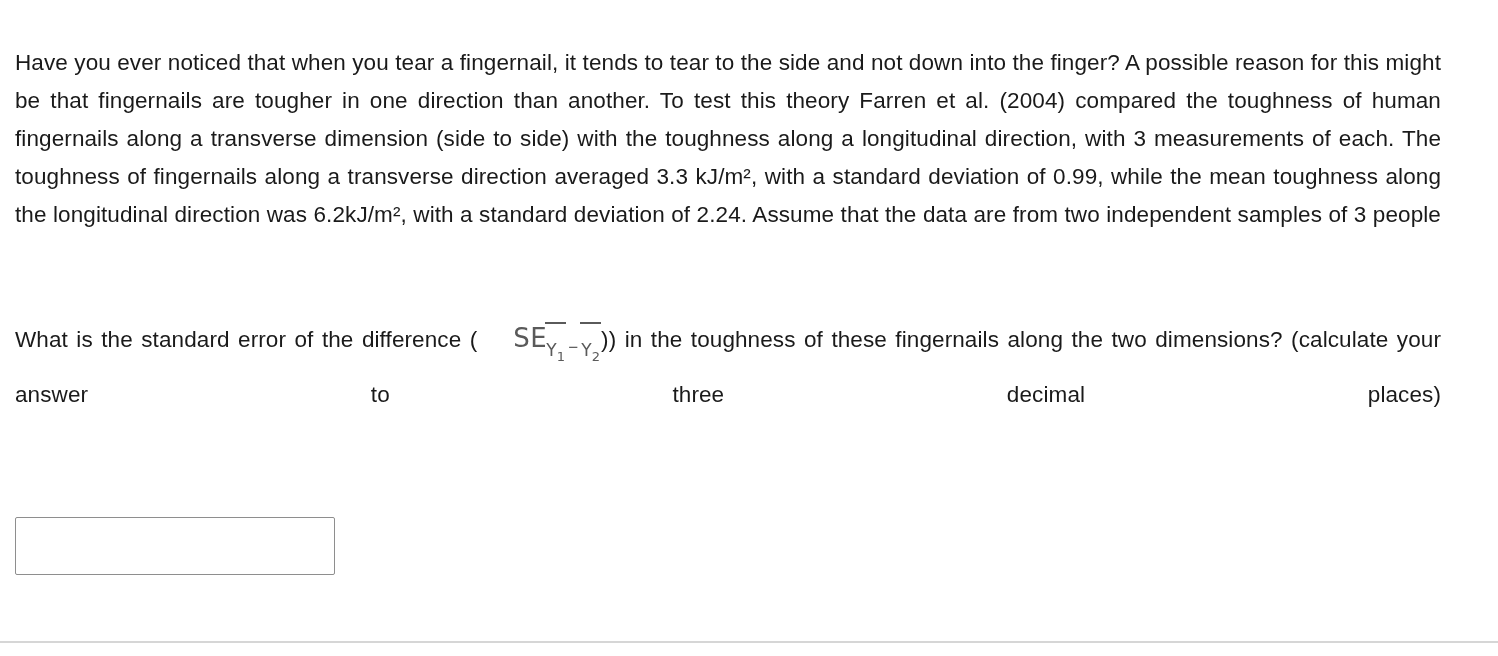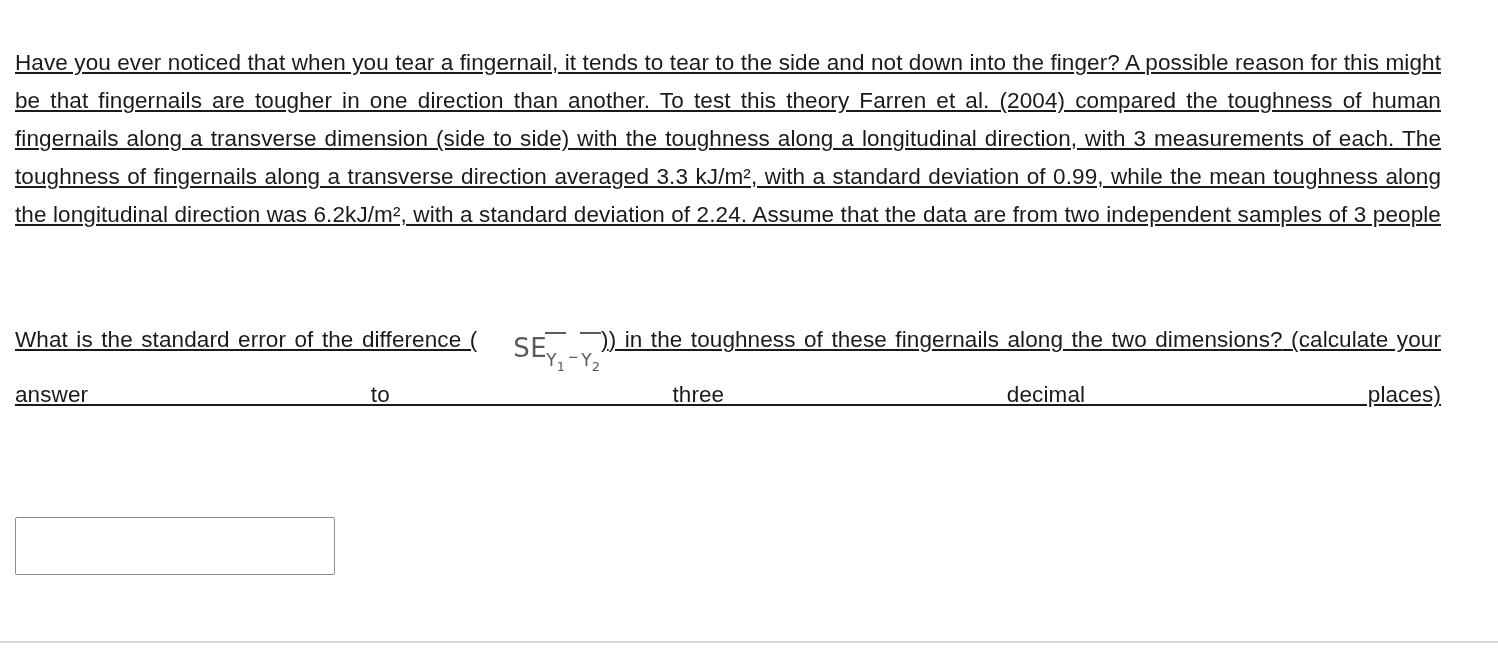--- a/index.html
+++ b/index.html
@@ -33,21 +33,20 @@
   }
 
   .para {
     text-align: justify;
     text-justify: inter-word;
     font-size: 22.5px;
     line-height: 38px;
     color: #1a1a1a;
     margin: 0;
     letter-spacing: 0.1px;
-    text-decoration: underline;
   }
 
   
   .para.justify-all {
     text-align: justify;
   }
   .para.justify-all::after {
     content: "";
     display: inline-block;
     width: 100%;
@@ -65,21 +64,21 @@
     width: 1426px;
     line-height: 52px;
   }
 
   
   .math {
     display: inline-block;
     white-space: nowrap;
     vertical-align: baseline;
     position: relative;
-    top: 10px;
+    top: 0;
     margin-left: 36px;
   }
   .math .se {
     font-family: "DejaVu Sans", sans-serif;
     font-size: 26px;
     color: #5a5a5a;
     letter-spacing: 0.5px;
   }
   .math .sub {
     display: inline-block;

